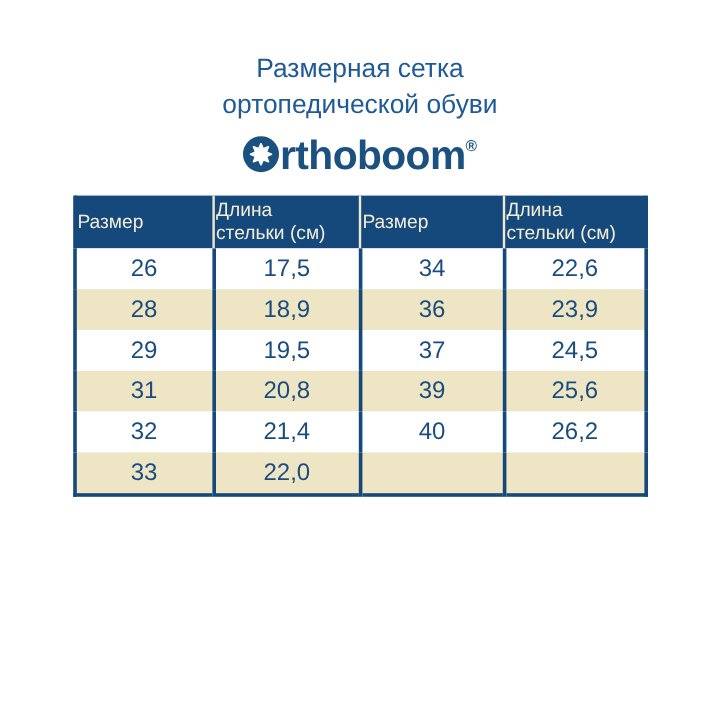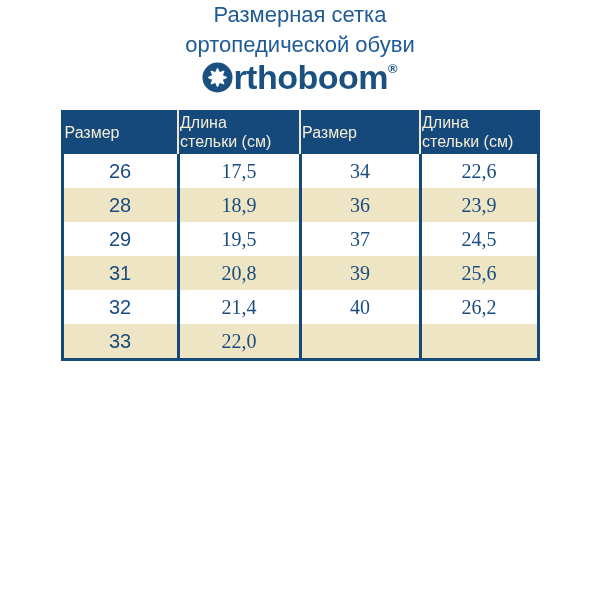--- a/index.html
+++ b/index.html
@@ -7,31 +7,31 @@
     padding: 0;
     width: 600px;
     height: 600px;
     background: #ffffff;
     font-family: "Liberation Sans", sans-serif;
     overflow: hidden;
   }
   .page { width: 600px; height: 600px; position: relative; }
 
   .title {
+    padding-top: 42px;
     text-align: center;
     color: var(--title-text, #1D5A96);
     font-size: 22px;
     line-height: 30px;
   }
 
   .logo {
-    margin-top: 0;
+    margin-top: 11px;
     display: flex;
     justify-content: center;
-    align-items: center;
   }
   .logo-icon { width: 31px; height: 31px; display: block; }
   .logo-text {
     color: var(--logo-navy, #1B5180);
     font-size: 34px;
     font-weight: bold;
     letter-spacing: -0.5px;
     line-height: 34px;
   }
   .logo-reg {
@@ -65,21 +65,21 @@
 
   .size-table td {
     height: 32px;
     text-align: center;
     vertical-align: middle;
     font-size: 20px;
     color: var(--body-text, #1A4C80);
     background: var(--row-white, #FFFFFF);
     margin-left: 37px;
   }
-  .size-table td + td { border-left: 3px solid var(--border, #15497B); font-family: Liberation Serif, serif; }
+  .size-table td + td { border-left: 3px solid var(--border, #15497B); }
   .size-table tbody tr:nth-child(even) td { background: var(--row-cream, #EDE5C3); }
 </style>
 </head>
 <body>
 
 <div class="page">
 
   <div class="title">
     <div>Размерная сетка</div>
     <div>ортопедической обуви</div>

